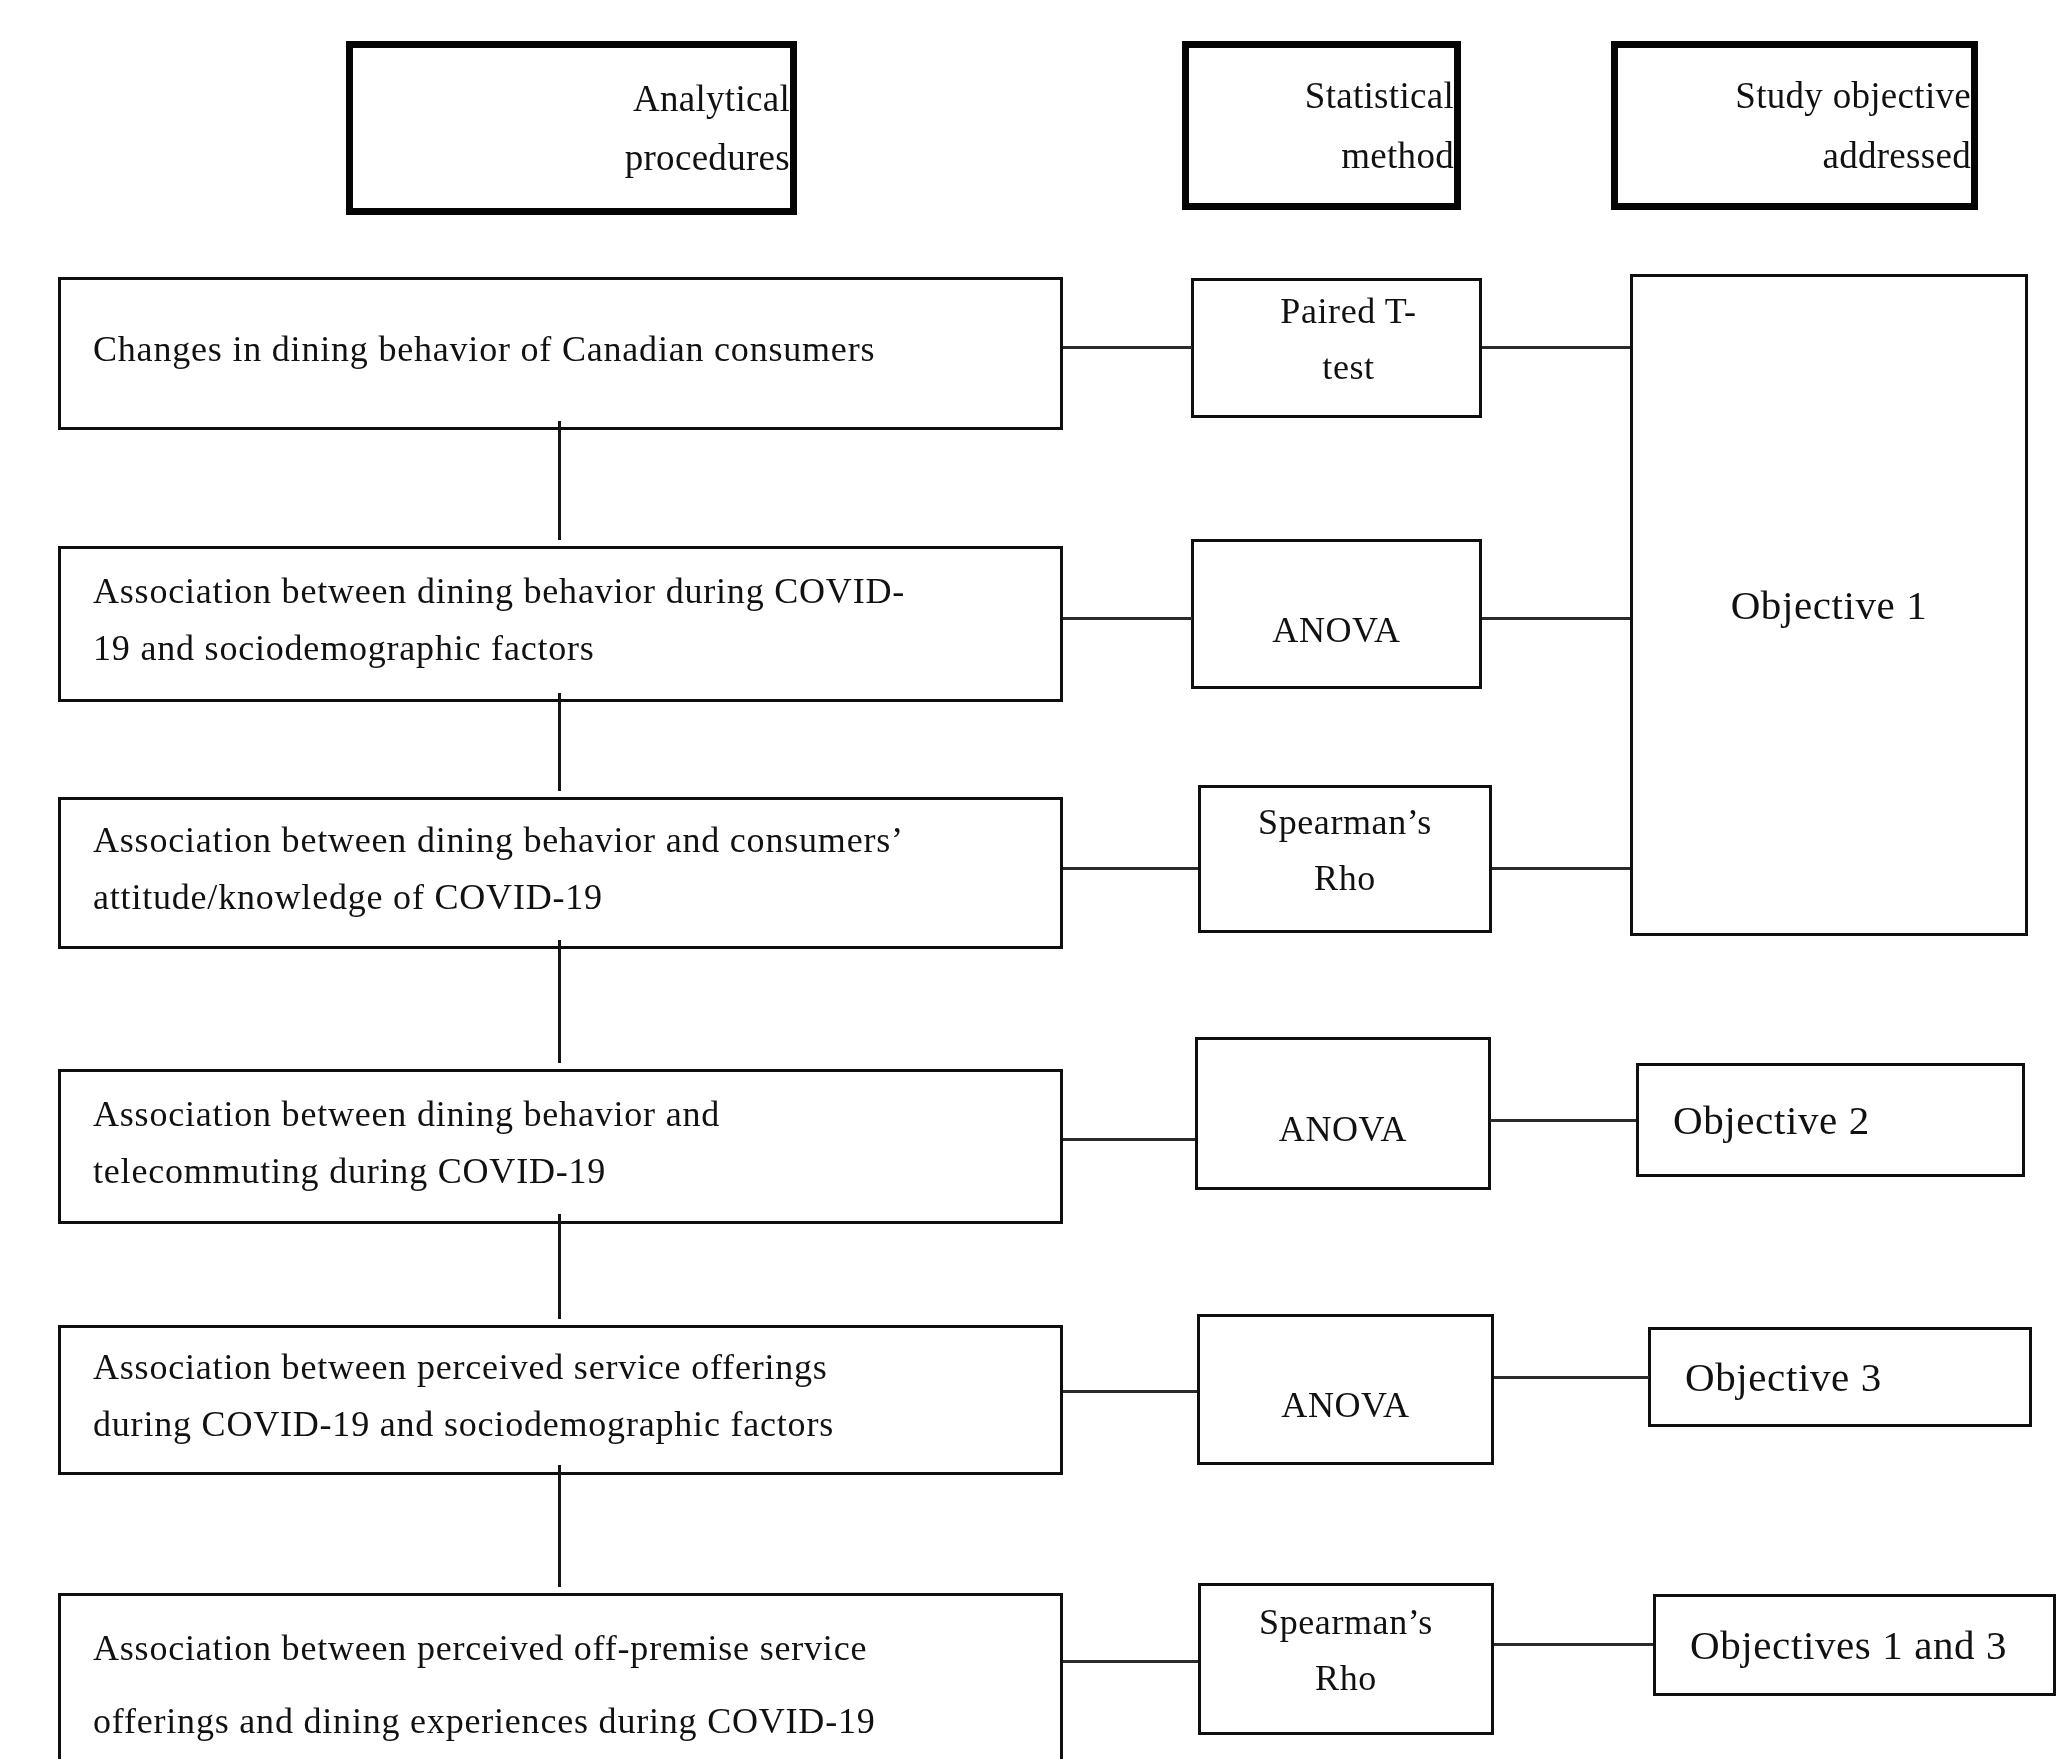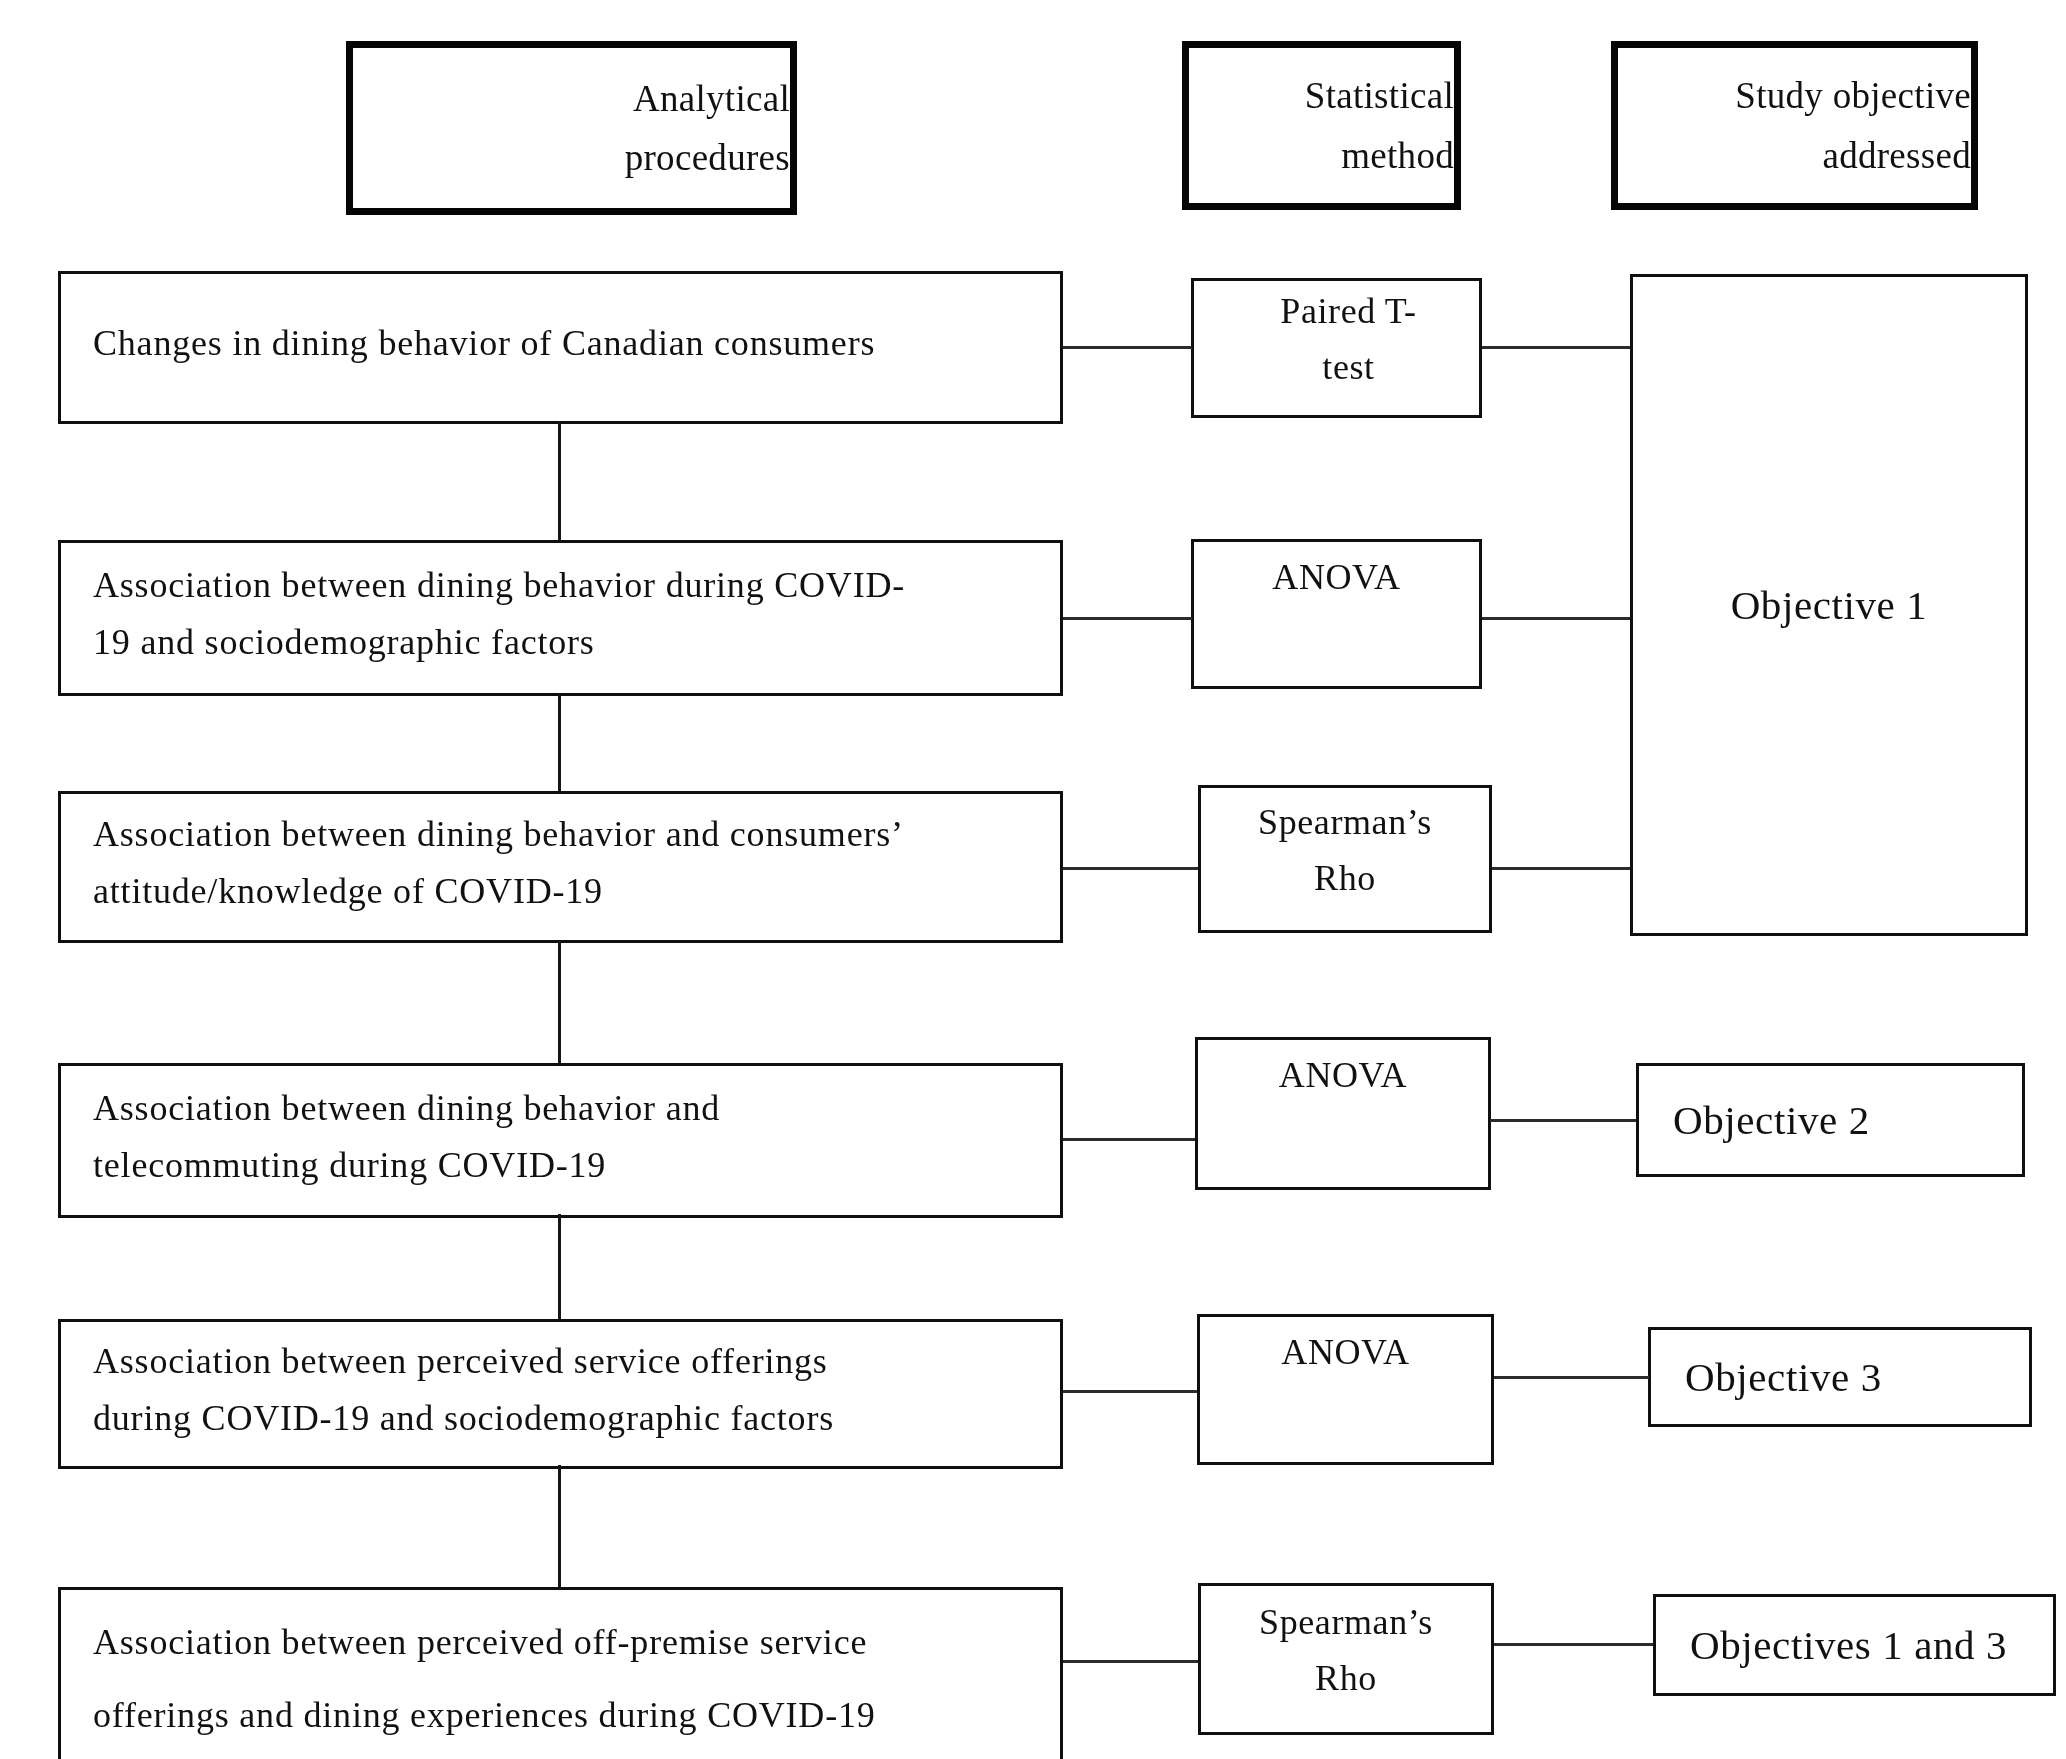--- a/index.html
+++ b/index.html
@@ -28,32 +28,33 @@
     text-align: center;
     font-size: 37px;
     line-height: 1.6;
     letter-spacing: 0.3px;
   }
   .proc {
     padding: 5.6px 17px 13.5px 32px;
     font-size: 36px;
     line-height: 1.58;
     letter-spacing: 0.8px;
+    margin-top: 6px;
   }
   .proc div { white-space: nowrap; }
   .method {
     align-items: center;
     text-align: center;
     font-size: 36px;
     line-height: 1.55;
     letter-spacing: 0.6px;
   }
   .method.top-align {
-    justify-content: flex-start;
-    padding-top: 8px;
+    justify-content: center;
+    padding-top: 33px;
   }
   .method.two-line { padding-bottom: 16px; }
   .objective {
     font-size: 41px;
     letter-spacing: 0.6px;
   }
   .objective.centered { align-items: center; text-align: center; }
   .objective.left-pad { padding-left: 34px; }
   .objective div { white-space: nowrap; }
   .hline { position: absolute; height: 3.4px; background: #2b2b2b; }

